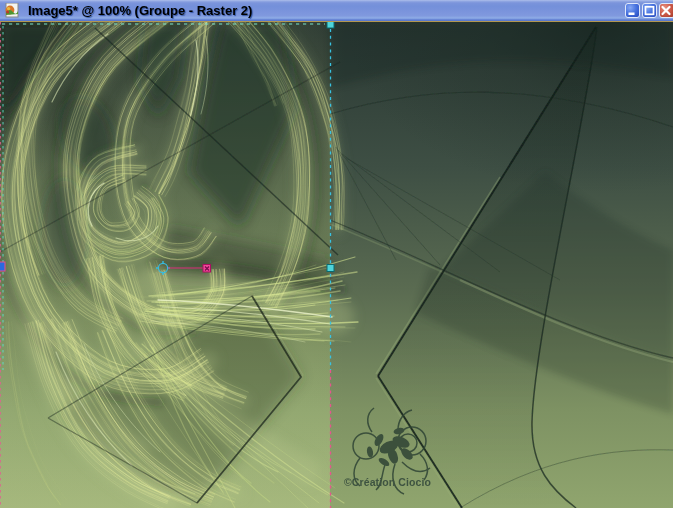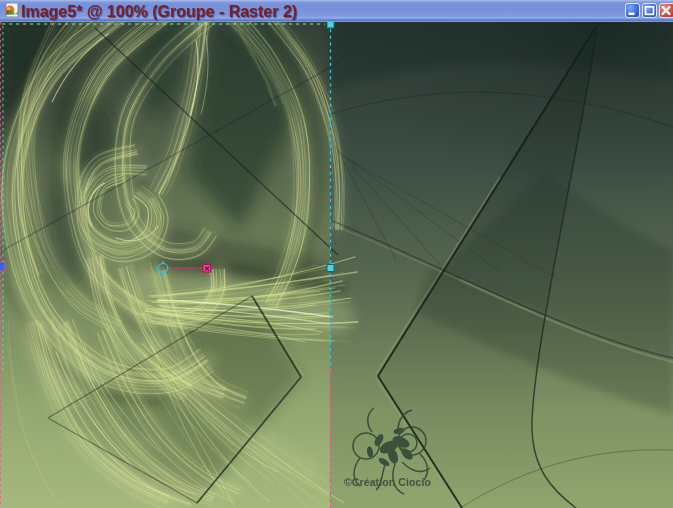--- a/index.html
+++ b/index.html
@@ -1,18 +1,18 @@
 <!DOCTYPE html>
 <html><head><meta charset="utf-8">
 <style>
 html,body{margin:0;padding:0;width:673px;height:508px;overflow:hidden;background:#8da368;font-family:"Liberation Sans",sans-serif}
 #title{position:absolute;left:0;top:0;width:673px;height:21px;
 background:linear-gradient(to bottom,#b5c4ec 0%,#96abe4 4%,#7b94db 14%,#7490da 30%,#7b94dc 55%,#8099de 75%,#8fade6 86%,#6886d6 93%,#5274cc 100%);}
 #oline{position:absolute;left:0;top:21px;width:673px;height:2px;background:linear-gradient(to bottom,#caa85c,#6a6030)}
-#ttext{position:absolute;left:21px;top:3px;color:#7f1d1d;font-size:16px;font-weight:bold;text-shadow:1px 1px 1px #3355a0}
+#ttext{position:absolute;left:28px;top:3px;color:#000000;font-size:13px;font-weight:bold;text-shadow:1px 1px 1px #3355a0}
 .wbtn{position:absolute;top:3px;width:15px;height:15px;border-radius:3px;border:1px solid #dfe8fb;box-sizing:border-box}
 #bmin{left:625px;background:radial-gradient(circle at 32% 28%,#86a8f4 0%,#4a75e0 45%,#2347bd 100%)}
 #bmax{left:642px;background:radial-gradient(circle at 32% 28%,#86a8f4 0%,#4a75e0 45%,#2347bd 100%)}
 #bclose{left:659px;width:16px;background:radial-gradient(circle at 32% 28%,#e69181 0%,#cf5d4c 45%,#a23524 100%)}
 #art{position:absolute;left:0;top:22px}
 </style></head>
 <body>
 <div id="title"></div>
 <div id="oline"></div>
 <svg style="position:absolute;left:4px;top:3px" width="15" height="15" viewBox="0 0 15 15">

